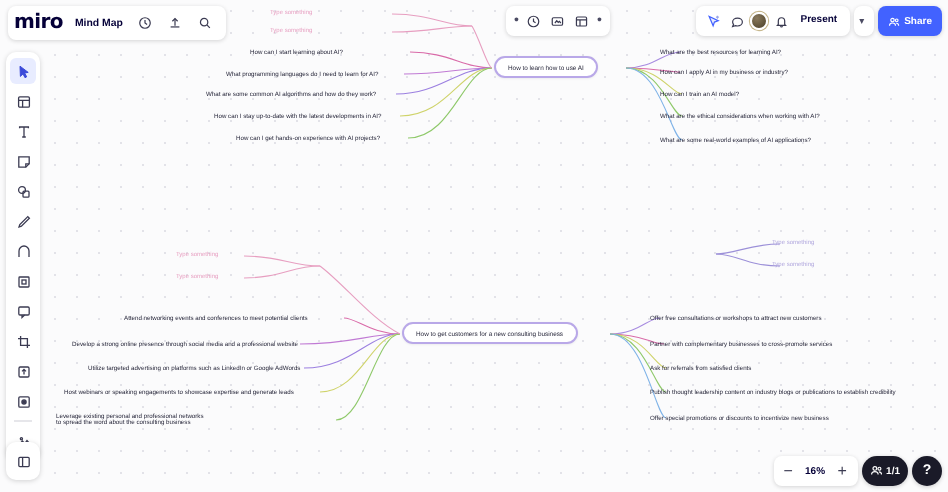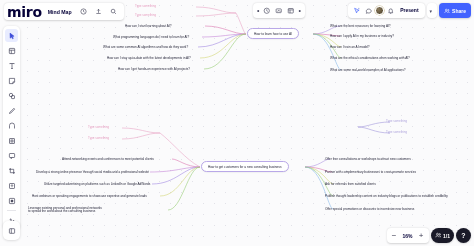--- a/index.html
+++ b/index.html
@@ -24,21 +24,21 @@
   .topbar-left {
     position: absolute; left: 4px; top: 3px; height: 17px;
     display: flex; align-items: center; gap: 4px;
     background: #ffffff; border-radius: 4px;
     padding: 0 5px 0 3px;
     box-shadow: 0 0.5px 2px rgba(0,0,0,.16);
     z-index: 40;
   }
   .miro-logo {
     font-family: "DejaVu Sans", sans-serif;
-    font-weight: 700; font-size: 14px; color: #050038;
+    font-weight: 700; font-size: 10px; color: #050038;
     letter-spacing: -.3px; line-height: 1;
   }
   .doc-title {
     font-size: 5.2px; color: #050038; font-weight: 600;
     white-space: nowrap; padding: 0 2px;
   }
   .tb-ico { width: 11px; height: 11px; display:flex; align-items:center; justify-content:center; border-radius:2px; }
   .tb-ico svg { width: 7px; height: 7px; }
 
   

